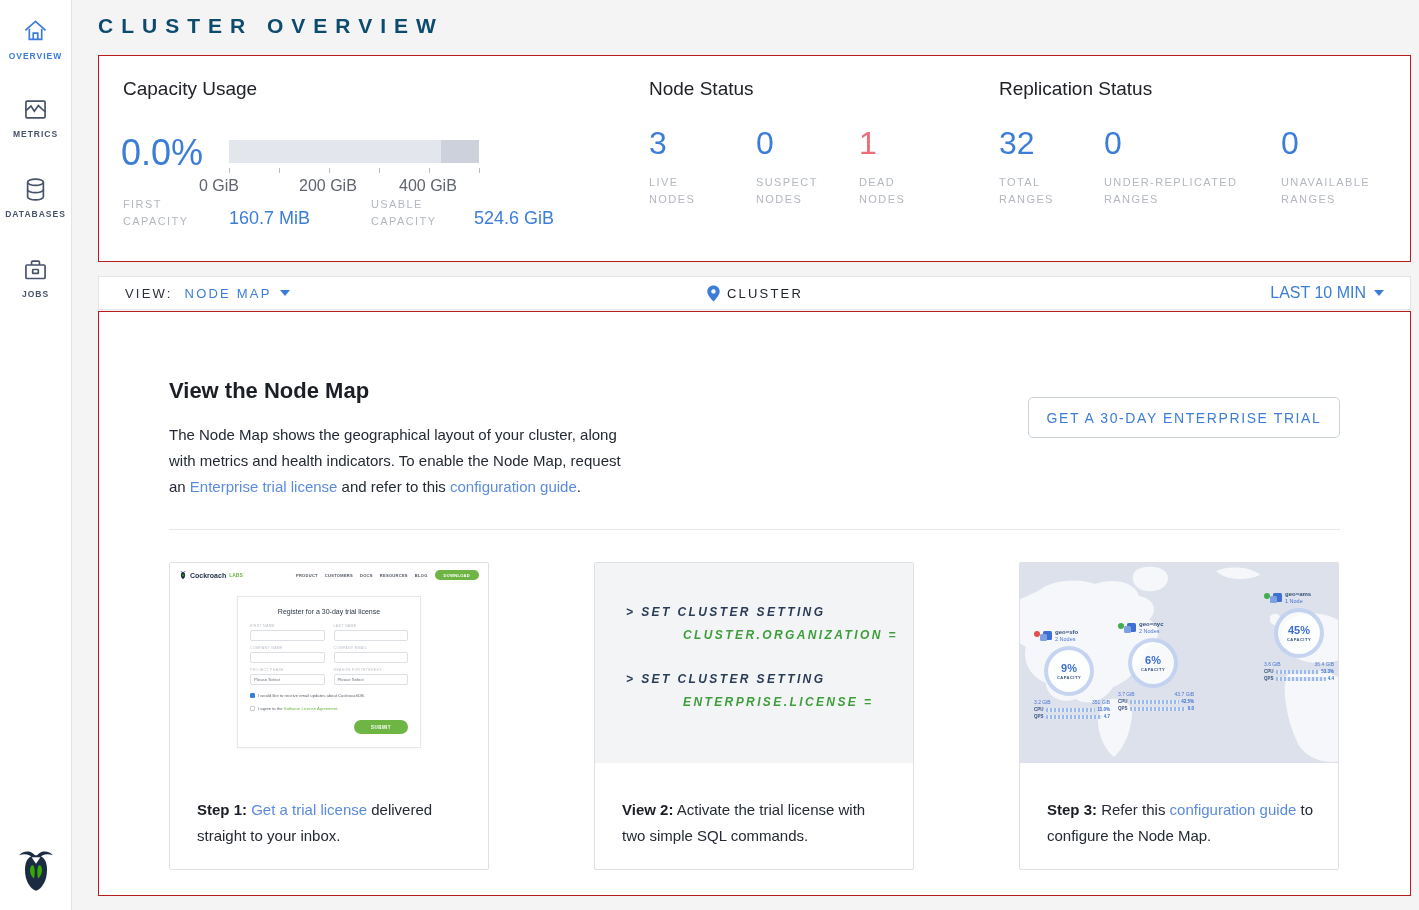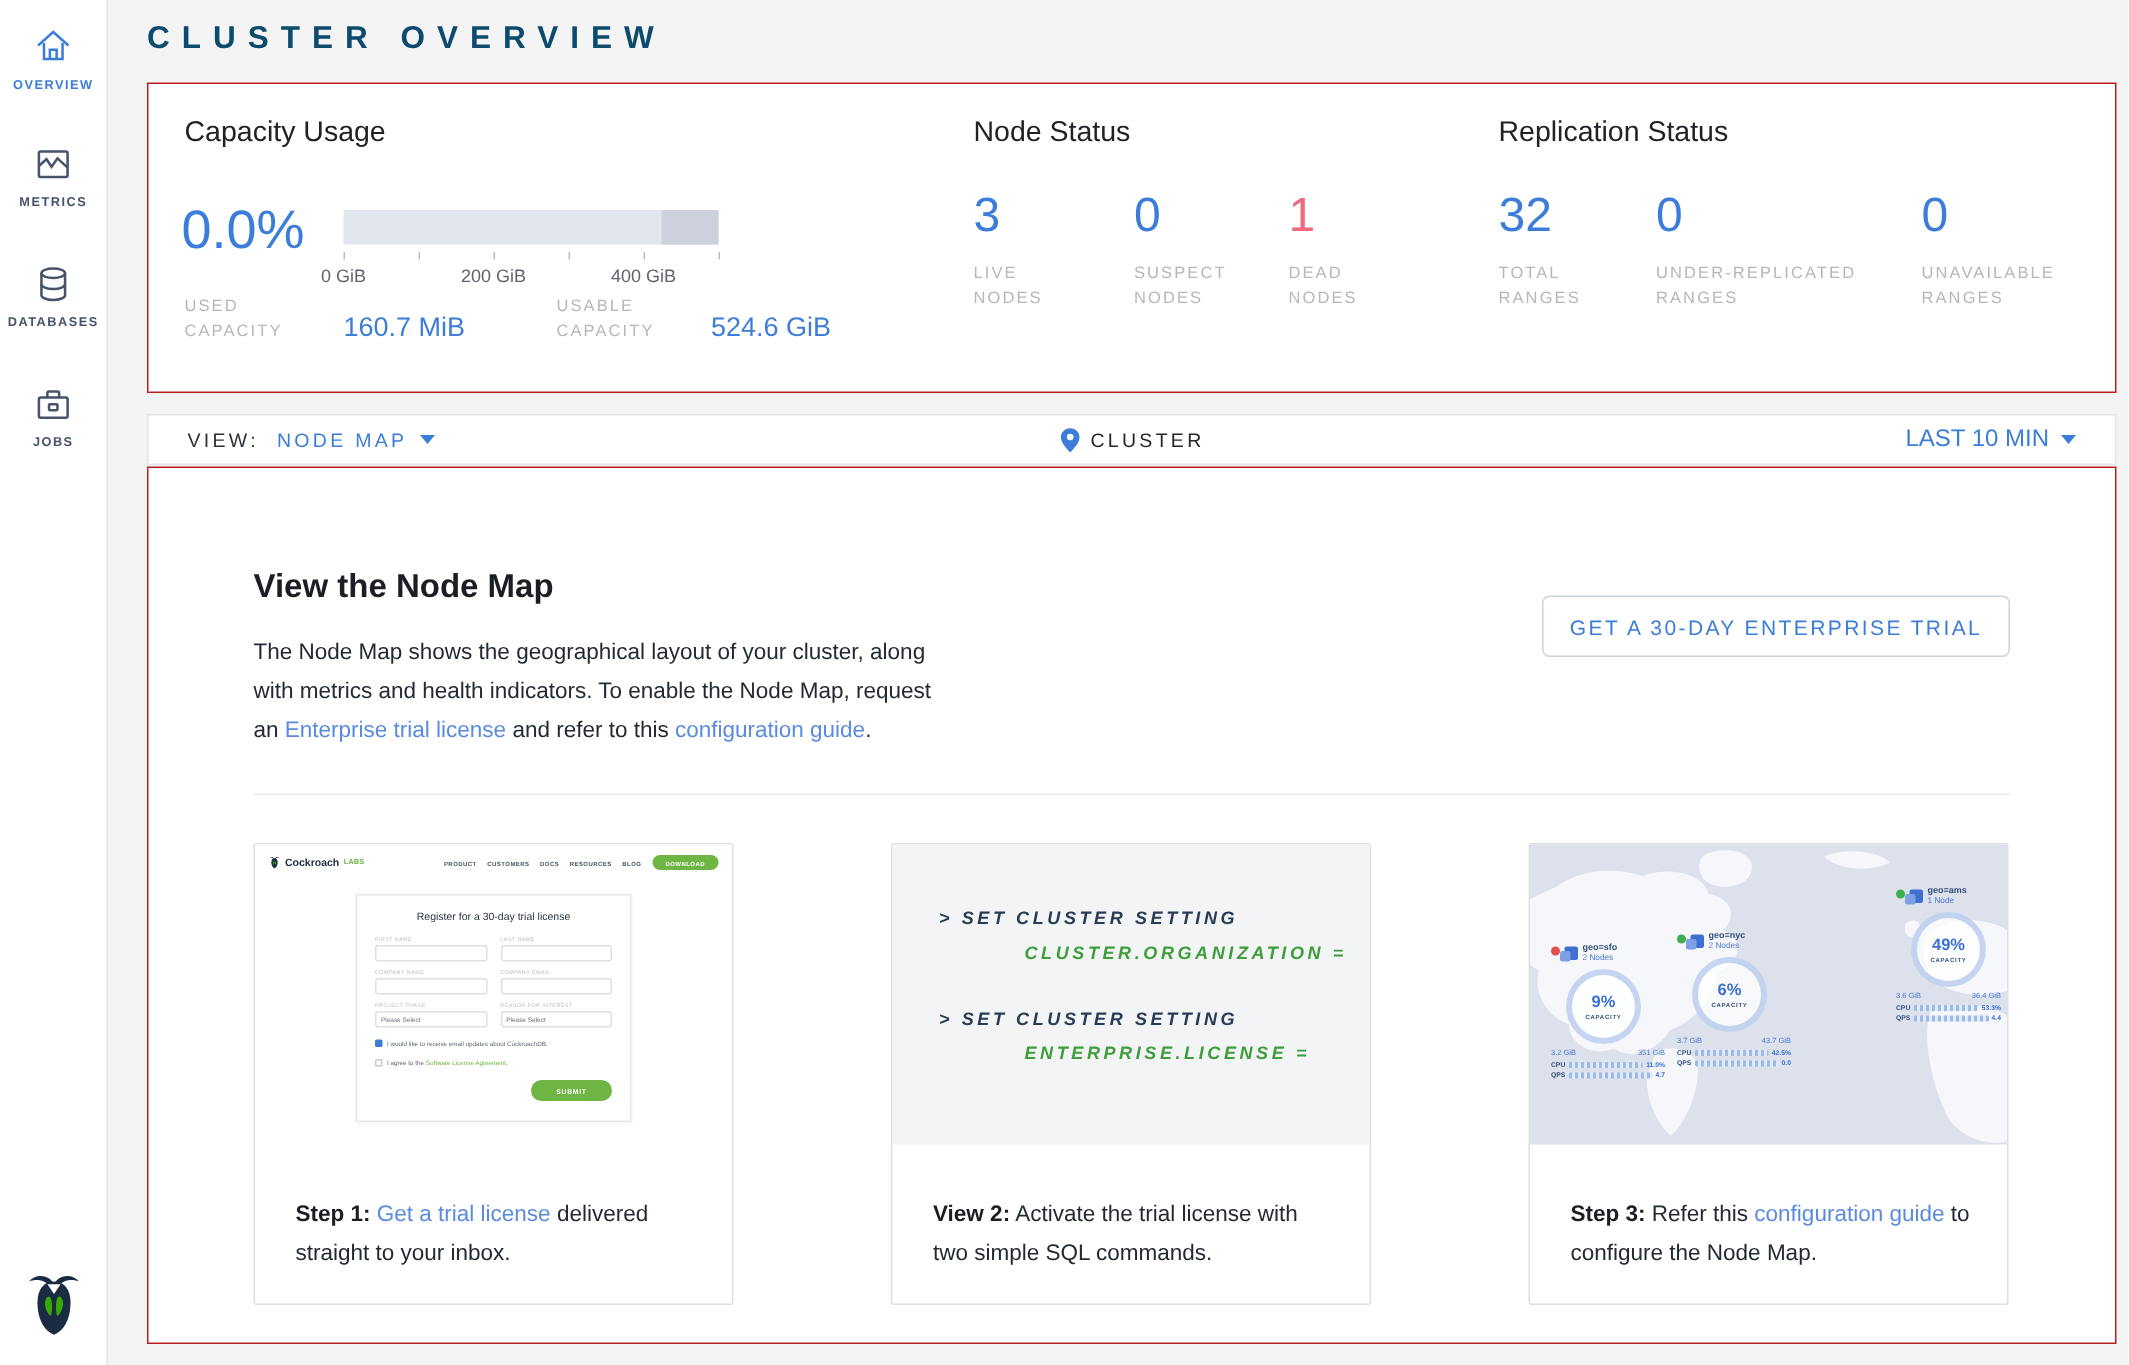--- a/index.html
+++ b/index.html
@@ -23,21 +23,21 @@
   .summary-panel { left:98px; top:55px; width:1313px; height:207px; }
   .toolbar { left:98px; top:276px; width:1313px; height:34px; background:#fff; border:1px solid #e3e4e6; position:absolute; display:flex; align-items:center; padding:0 26px; }
   .main-panel { left:98px; top:311px; width:1313px; height:585px; }
 
   .summary-panel h3, .section-title { position:absolute; font-size:19px; font-weight:400; color:#202228; }
 
   .cap-pct { position:absolute; left:22px; top:76px; font-size:36px; color:#3b7dd8; }
   .gauge-bar { position:absolute; left:130px; top:84px; width:250px; height:23px; background:#e3e6ed; }
   .gauge-dark { position:absolute; right:0; top:0; width:38px; height:23px; background:#ccd1dc; }
   .gauge-tick { position:absolute; top:112px; width:1px; height:5px; background:#b9bdc6; }
-  .tick-label { position:absolute; top:121px; width:60px; text-align:center; font-size:12px; color:#5f646d; }
+  .tick-label { position:absolute; top:121px; width:60px; text-align:left; font-size:16px; color:#5f646d; }
   .meta-label { position:absolute; font-size:11px; letter-spacing:1.4px; color:#b3b7bf; line-height:17px; }
   .meta-value { position:absolute; font-size:18px; color:#3b7dd8; }
 
   .stat-col { position:absolute; top:70px; }
   .stat-value { font-size:32px; color:#3b7dd8; line-height:34px; }
   .stat-value.red { color:#ee6c79; }
   .stat-label { margin-top:14px; font-size:11px; letter-spacing:1.4px; color:#b3b7bf; line-height:17px; }
 
   
   .tb-left { display:flex; align-items:center; gap:12px; font-size:13px; letter-spacing:2.2px; }
@@ -166,21 +166,21 @@
       </div>
     <div class="gauge-tick" style="left:130px"></div>
     <div class="gauge-tick" style="left:180px"></div>
     <div class="gauge-tick" style="left:230px"></div>
     <div class="gauge-tick" style="left:280px"></div>
     <div class="gauge-tick" style="left:330px"></div>
     <div class="gauge-tick" style="left:380px"></div>
     <div class="tick-label" style="left:100px">0 GiB</div>
     <div class="tick-label" style="left:200px">200 GiB</div>
     <div class="tick-label" style="left:300px">400 GiB</div>
-    <div class="meta-label" style="left:24px; top:140px; width:72px">USED CAPACITY</div>
+    <div class="meta-label" style="left:24px; top:140px; width:72px">FIRST CAPACITY</div>
     <div class="meta-value" style="left:130px; top:152px">160.7 MiB</div>
     <div class="meta-label" style="left:272px; top:140px; width:78px">USABLE CAPACITY</div>
     <div class="meta-value" style="left:375px; top:152px">524.6 GiB</div>
 
     <h3 style="left:550px; top:22px">Node Status</h3>
     <div class="stat-col" style="left:550px">
       <div class="stat-value">3</div>
       <div class="stat-label" style="width:80px">LIVE NODES</div>
     </div>
     <div class="stat-col" style="left:657px">
@@ -393,21 +393,21 @@
         <div class="geo-node" style="left:244px; top:28px; width:70px">
           <div class="geo-head">
             <span class="status-dot green"></span>
             <span class="geo-glyph"></span>
             <span>
                 <div class="geo-name">geo=ams</div>
                 <div class="geo-count">1 Node</div>
               </span>
           </div>
           <div class="geo-gauge">
-            <div class="geo-pct">49%</div>
+            <div class="geo-pct">45%</div>
             <div class="geo-cap">CAPACITY</div>
           </div>
           <div class="geo-range">
               <span>3.6 GiB</span>
               <span>36.4 GiB</span>
             </div>
           <div class="geo-row">
               <span class="geo-metric">CPU</span>
               <span class="geo-bar"></span>
               <span class="geo-val">53.3%</span>

